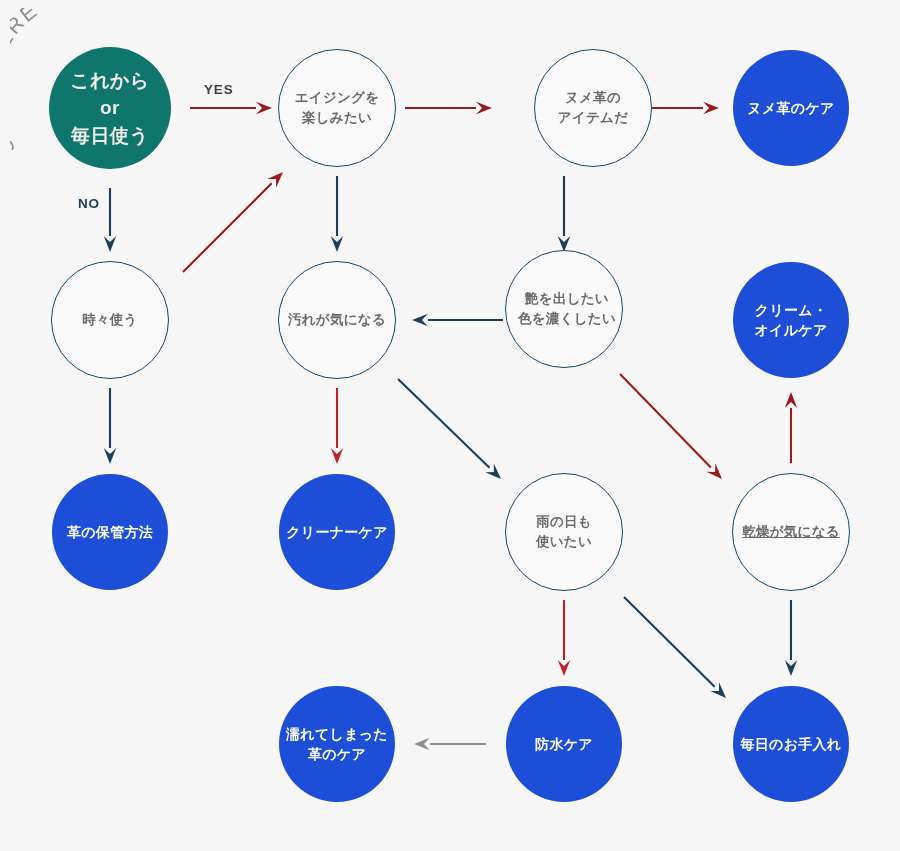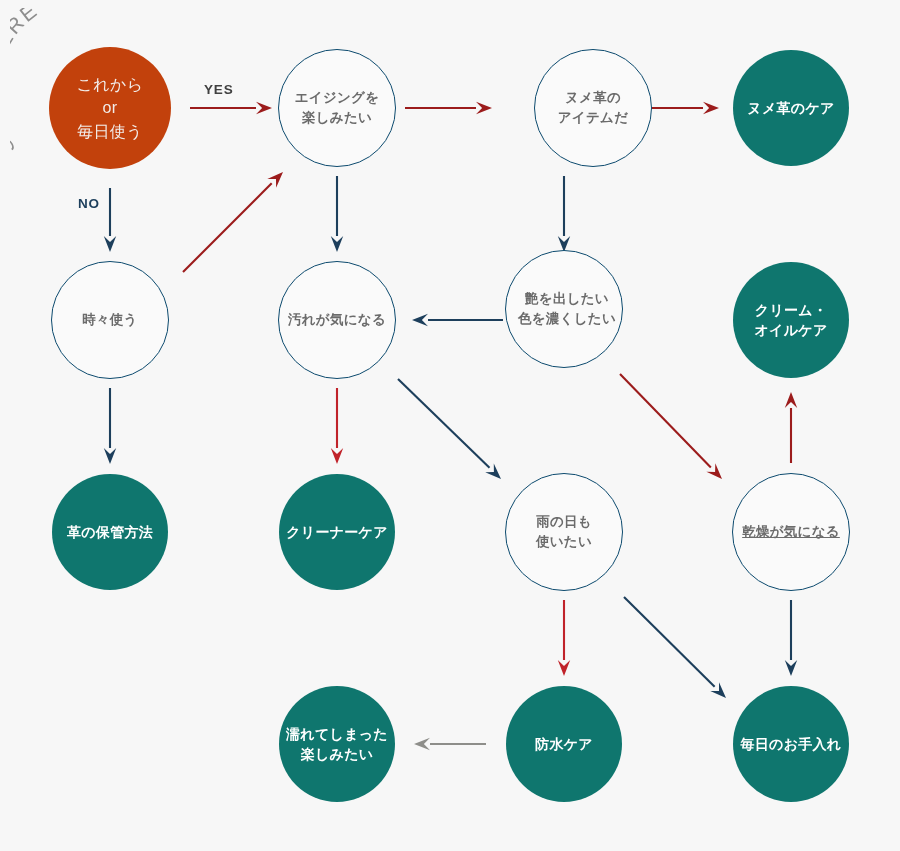--- a/index.html
+++ b/index.html
@@ -20,35 +20,35 @@
     text-align:center;
     box-sizing:border-box;
     line-height:1.45;
     letter-spacing:.02em;
     white-space:pre-line;
     z-index:3;
   }
   .node .lbl{display:block;padding:0 6px;}
 
   .node.start{
-    background:#c2410c;
+    background:#0f766e;
     color:#f2ece9;
-    font-size:16px;
-    font-weight:normal;
+    font-size:19px;
+    font-weight:bold;
     border:none;
   }
   .node.question{
     background:#fafafa;
     border:1px solid #0c4a6e;
     color:#6b6b6b;
     font-size:13.5px;
     font-weight:bold;
   }
   .node.result{
-    background:#0f766e;
+    background:#1d4ed8;
     color:#ffffff;
     font-size:14px;
     font-weight:bold;
     border:none;
   }
 
   .edge-label{
     position:absolute;
     font-size:13.5px;
     font-weight:bold;
@@ -171,21 +171,21 @@
       <div class="node question" style="left: 505px; top: 250px; width: 118px; height: 118px; justify-content: flex-end;"><span class="lbl">艶を出したい
 色を濃くしたい</span></div>
       <div class="node result" style="left: 733px; top: 262px; width: 116px; height: 116px;"><span class="lbl">クリーム・
 オイルケア</span></div>
       <div class="node result" style="left: 52px; top: 474px; width: 116px; height: 116px;"><span class="lbl">革の保管方法</span></div>
       <div class="node result" style="left: 279px; top: 474px; width: 116px; height: 116px;"><span class="lbl">クリーナーケア</span></div>
       <div class="node question" style="left: 505px; top: 473px; width: 118px; height: 118px;"><span class="lbl">雨の日も
 使いたい</span></div>
       <div class="node question" style="left: 732px; top: 473px; width: 118px; height: 118px; text-decoration: underline;"><span class="lbl">乾燥が気になる</span></div>
       <div class="node result" style="left: 279px; top: 686px; width: 116px; height: 116px;"><span class="lbl">濡れてしまった
-楽しみたい</span></div>
+革のケア</span></div>
       <div class="node result" style="left: 506px; top: 686px; width: 116px; height: 116px;"><span class="lbl">防水ケア</span></div>
       <div class="node result" style="left: 733px; top: 686px; width: 116px; height: 116px;"><span class="lbl">毎日のお手入れ</span></div>
     </div>
   <div id="label-layer">
       <div class="edge-label red" style="left: 204px; top: 82px;">YES</div>
       <div class="edge-label navy" style="left: 78px; top: 196px;">NO</div>
     </div>
 
 </div>
 

